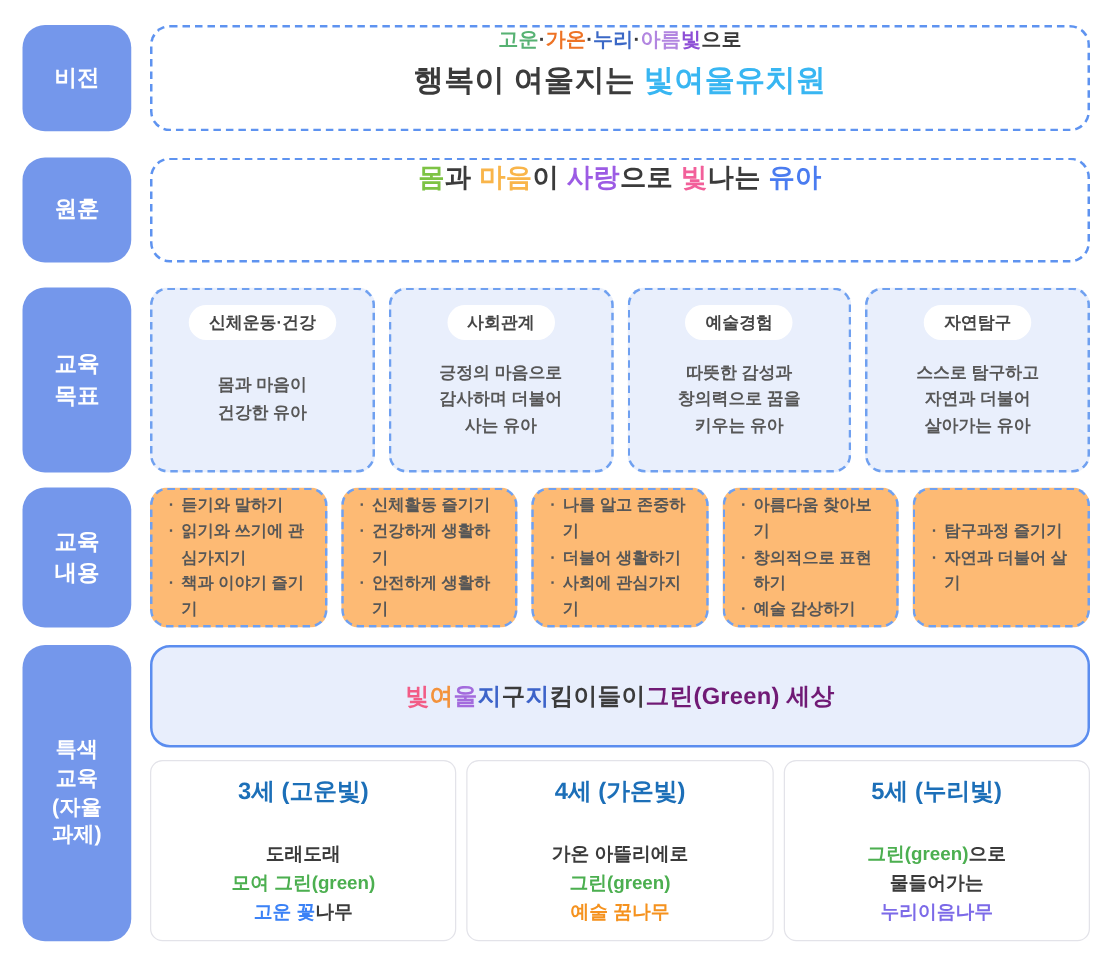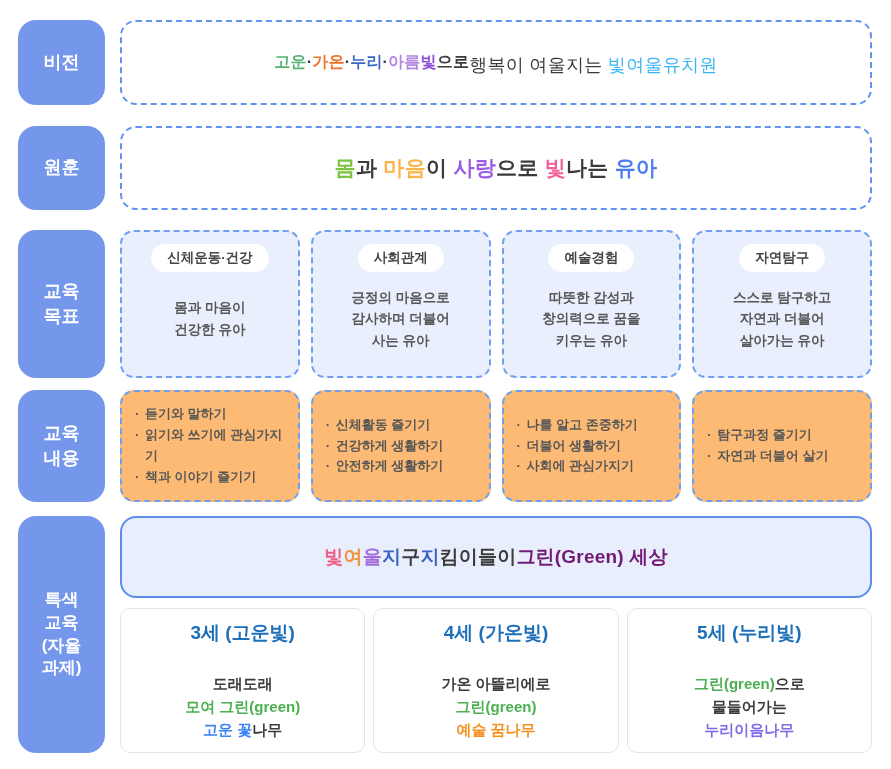--- a/index.html
+++ b/index.html
@@ -12,32 +12,32 @@
   .row { display:flex; align-items:stretch; }
   .rlabel {
     width:87px; flex:0 0 87px; margin-right:15px;
     background:#7497EB; color:#fff; border-radius:18px;
     display:flex; align-items:center; justify-content:center; text-align:center;
     font-weight:700; font-size:18px; line-height:1.4; white-space:pre-line;
   }
   .rlabel.small { font-size:17px; line-height:1.35; }
   .dash-box {
     flex:1; border:2px dashed #5E93F0; border-radius:16px;
-    display:flex; align-items:center; justify-content:center;
+    display:flex; flex-direction:column; align-items:center; 
     background:#fff;
   }
   
   .row-vision   { height:85px; }
   .row-motto    { height:84px; margin-top:21px; }
   .row-goals    { height:148px; margin-top:20px; }
   .row-contents { height:112px; margin-top:12px; }
   .row-special  { height:237px; margin-top:14px; }
 
   .vision-line1 { font-size:16px; font-weight:700; letter-spacing:.2px; }
-  .vision-line2 { font-size:18px; font-weight:400; margin-top:5px; letter-spacing:.3px; }
+  .vision-line2 { font-size:24px; font-weight:700; margin-top:5px; letter-spacing:.3px; }
   .motto-line   { font-size:21px; font-weight:800; letter-spacing:.3px; }
 
   .cards5 { flex:1; display:flex; gap:11px; }
   .goal-card {
     flex:1; background:#E9EFFC; border:2px dashed #6FA0F0; border-radius:14px;
     display:flex; flex-direction:column; align-items:center; padding:12px 5px 10px;
   }
   .badge {
     background:#fff; border-radius:999px; padding:5px 16px;
     font-size:13.5px; font-weight:700; color:#454545; white-space:nowrap;
@@ -136,20 +136,27 @@
           <li>신체활동 즐기기</li>
           <li>건강하게 생활하기</li>
           <li>안전하게 생활하기</li>
         </ul>
       </div>
       <div class="content-card">
         <ul>
           <li>나를 알고 존중하기</li>
           <li>더불어 생활하기</li>
           <li>사회에 관심가지기</li>
+        </ul>
+      </div>
+      <div class="content-card">
+        <ul>
+          <li>아름다움 찾아보기</li>
+          <li>창의적으로 표현하기</li>
+          <li>예술 감상하기</li>
         </ul>
       </div>
       <div class="content-card">
         <ul>
           <li>탐구과정 즐기기</li>
           <li>자연과 더불어 살기</li>
         </ul>
       </div>
     </div>
   </div>

